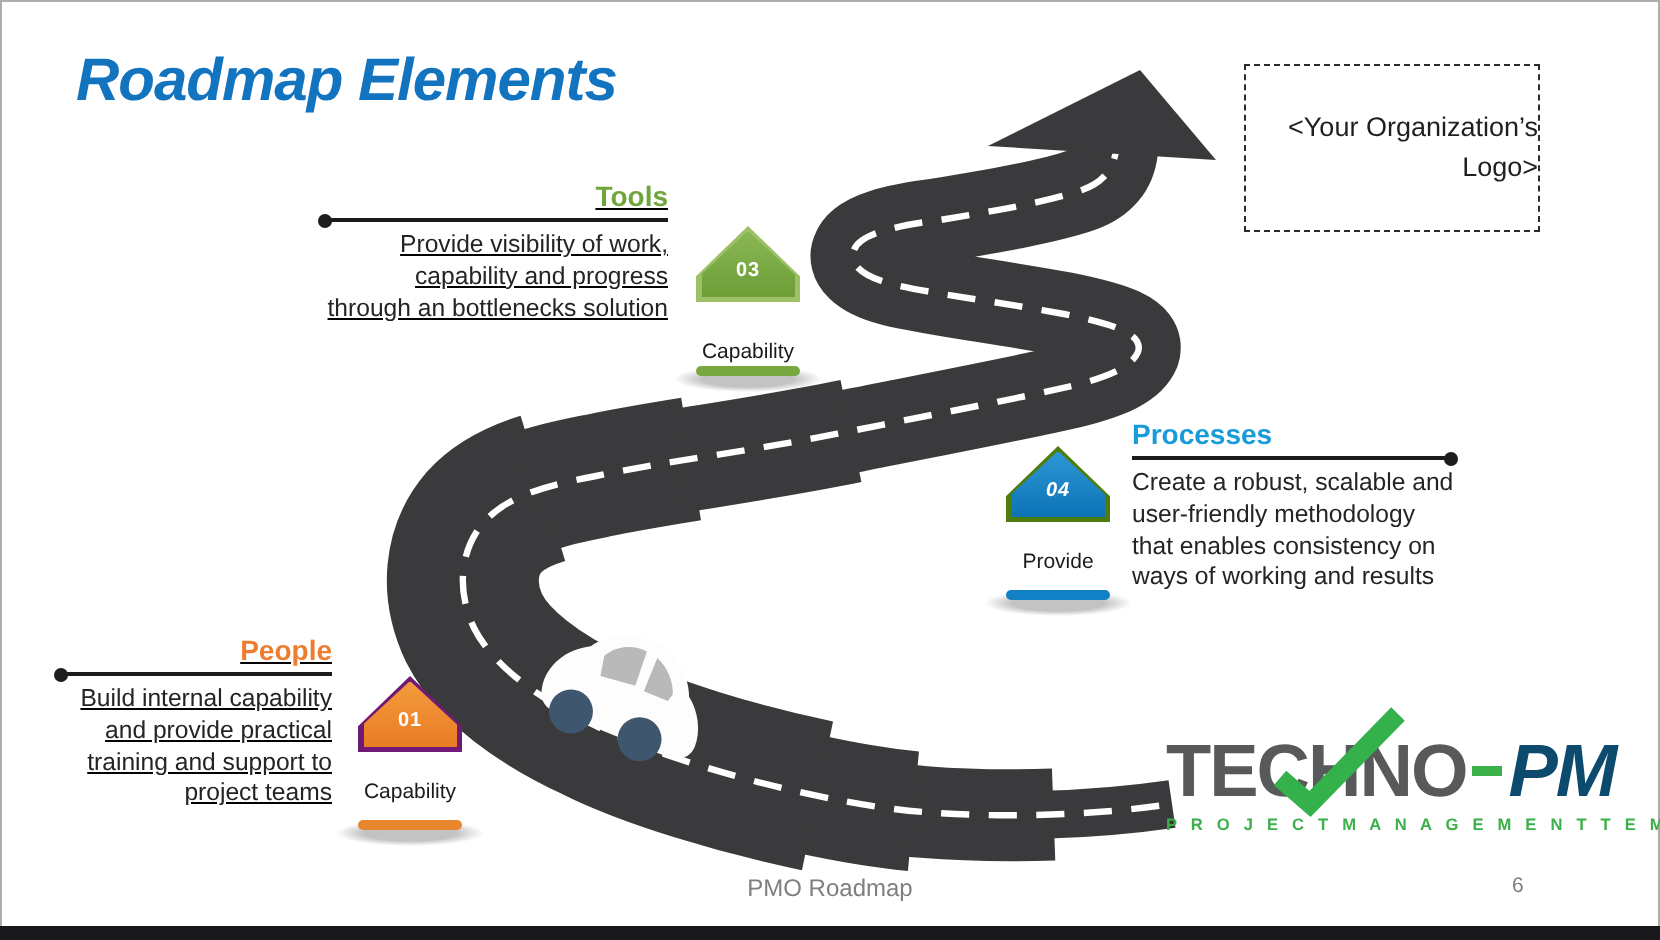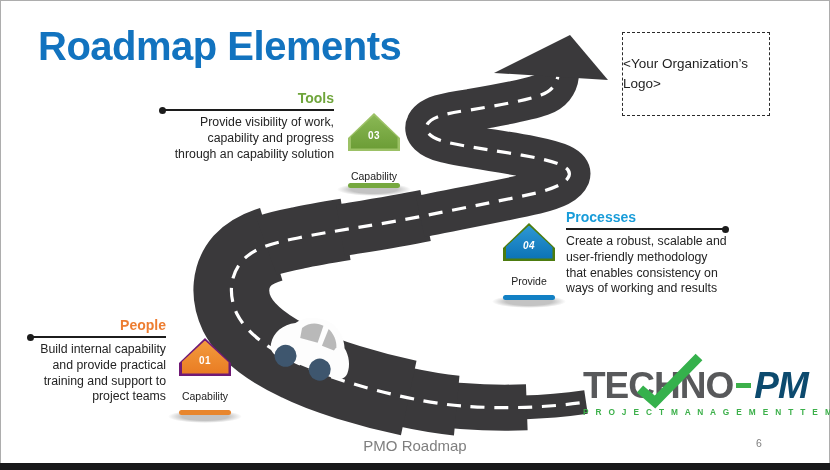--- a/index.html
+++ b/index.html
@@ -6,35 +6,35 @@
   .slide {
     position:relative; width:830px; height:470px; background:#ffffff;
     overflow:hidden; font-family:"Liberation Sans", sans-serif;
     box-shadow: inset 0 0 0 1px #adadad;
   }
   .road-svg { position:absolute; left:0; top:0; }
 
   
   .title {
     position:absolute; left:38px; top:24px; margin:0;
-    font-size:40px; font-weight:bold; letter-spacing:-0.5px;
+    font-size:30px; font-weight:bold; letter-spacing:-0.5px;font-style:italic;
   }
 
   
   .logo-box {
     position:absolute; left:622px; top:32px; width:148px; height:84px;
     border:1.5px dashed #2b2b2b; box-sizing:border-box;
-    display:flex; flex-direction:column; justify-content:center; align-items:flex-start;
+    display:flex; flex-direction:column; justify-content:center; align-items:flex-end;
     font-size:13.5px; color:#1f1f1f; line-height:20px; text-align:center;
   }
 
   
   .block { position:absolute; }
   .block h2 { margin:0 0 3px 0; font-size:14px; font-weight:bold; line-height:16px; }
-  .align-r { text-align:right; }
+  .align-r { text-align:right;text-decoration:underline; }
   .rule { position:relative; height:2px; background:#1c1c1c; margin:2px 0 4px 0; }
   .rule.dot-l::before, .rule.dot-r::after {
     content:""; position:absolute; top:-2.5px; width:7px; height:7px;
     border-radius:50%; background:#1c1c1c;
   }
   .rule.dot-l::before { left:-1px; }
   .rule.dot-r::after  { right:-1px; }
   .plines div { font-size:12.3px; line-height:15.8px; color:#242424; white-space:nowrap; }
   .b-tools     { left:160px; top:90px;  width:174px; }
   .b-processes { left:566px; top:209px; width:162px; }
@@ -84,21 +84,21 @@
   .brand-row { display:flex; align-items:center; font-size:37px; font-weight:800;
     letter-spacing:-1px; line-height:37px; white-space:nowrap; }
   .brand-dash { display:inline-block; width:15px; height:5px; margin:0 3px; background:#3CB04A; }
   .brand-pm { font-style:italic; }
   .brand-check { position:absolute; left:0; top:-14px; pointer-events:none; }
   .brand-tagline { margin-top:3px; font-size:8.3px; font-weight:600;
     letter-spacing:2.35px; white-space:nowrap; }
 
   
   .footer-label { position:absolute; left:315px; top:437px; width:200px;
-    text-align:center; font-size:15px; color:#7f7f7f; }
+    text-align:center; font-size:12px; color:#7f7f7f; }
   .footer-page { position:absolute; left:756px; top:437px; width:20px;
     font-size:10.5px; color:#7f7f7f; }
   .bottom-bar { position:absolute; left:0; bottom:0; width:100%; height:7px; background:#18181a; }
 </style>
 </head>
 <body>
 
 <div class="slide">
 
   <svg class="road-svg" width="830" height="470" viewBox="0 0 830 470">
@@ -129,21 +129,21 @@
     <div>&lt;Your Organization’s</div>
     <div>Logo&gt;</div>
   </div>
 
   <div class="block b-tools align-r">
     <h2 style="color: rgb(111, 165, 59);">Tools</h2>
     <div class="rule dot-l"></div>
     <div class="plines">
       <div>Provide visibility of work,</div>
       <div>capability and progress</div>
-      <div>through an capability solution</div>
+      <div>through an bottlenecks solution</div>
     </div>
   </div>
 
   <div class="block b-processes">
     <h2 style="color: rgb(24, 156, 217);">Processes</h2>
     <div class="rule dot-r"></div>
     <div class="plines">
       <div>Create a robust, scalable and</div>
       <div>user-friendly methodology</div>
       <div>that enables consistency on</div>

